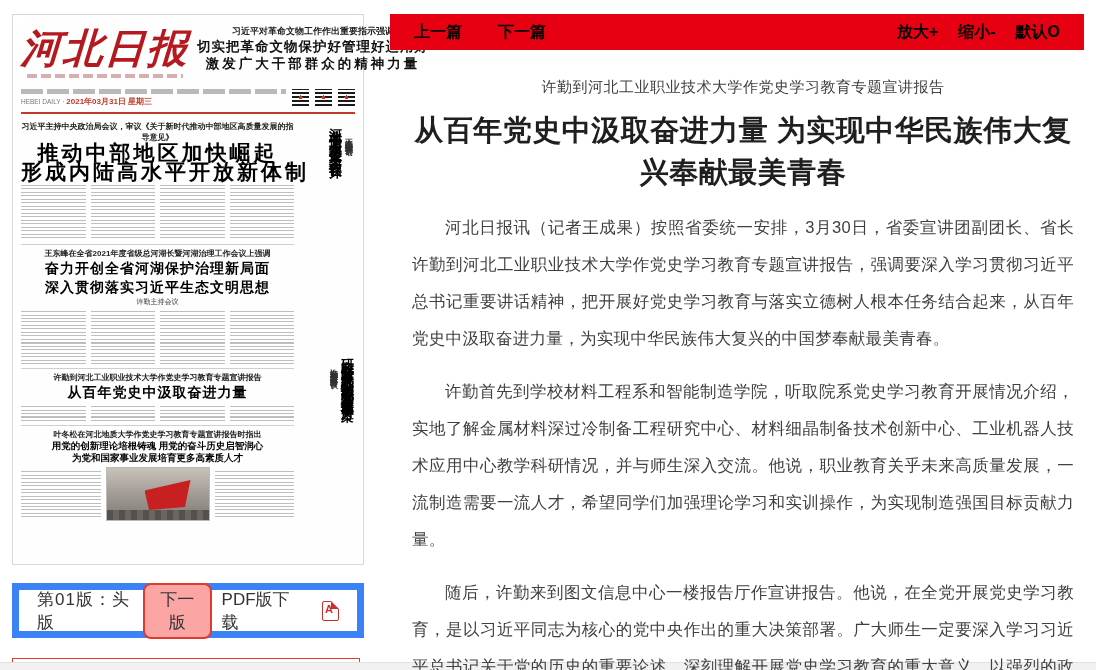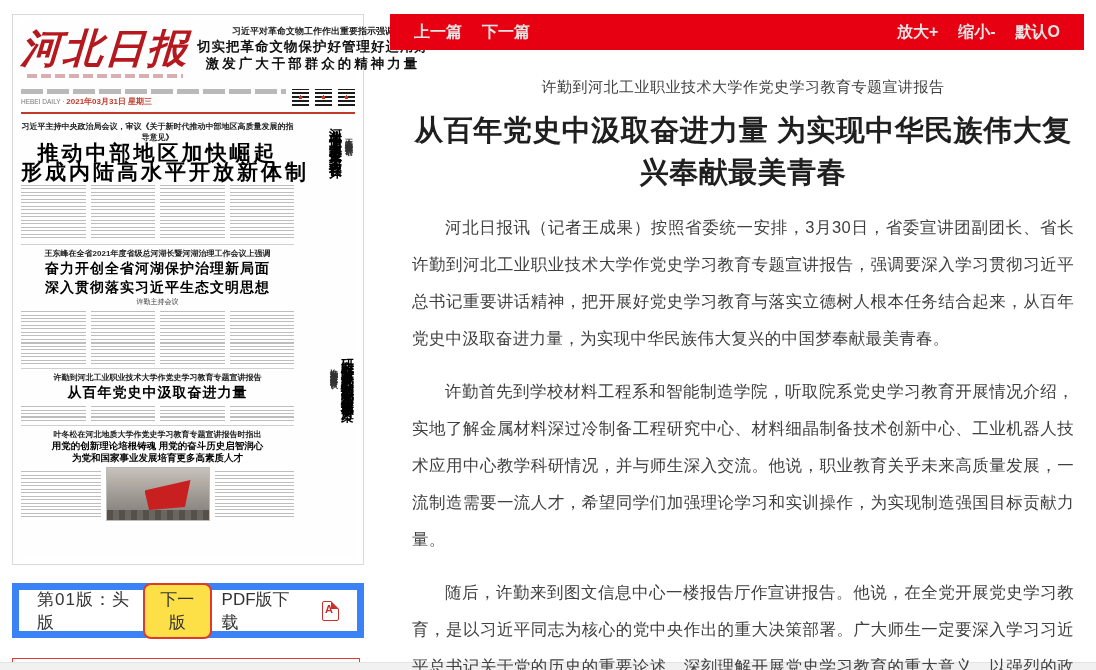--- a/index.html
+++ b/index.html
@@ -57,34 +57,34 @@
   .vg1 { flex:11; } .vg2 { flex:10; }
   .vbig { writing-mode:vertical-rl; font-size:13px; font-weight:900; color:#000; line-height:15px; letter-spacing:2px; }
   .vsmall { writing-mode:vertical-rl; font-size:8px; font-weight:700; color:#333; letter-spacing:1px; margin-right:2px; padding-top:14px; line-height:10px; }
 
   
   .page-nav { position:absolute; left:12px; top:583px; width:352px; height:55px;
     border:7px solid #3b82f6; background:#fff; display:flex; align-items:center; padding:0 18px; font-size:17px; color:#333; }
   .pn-label { letter-spacing:1px; }
   .pn-spacer { flex:1; }
   .next-page-btn { border:2px solid #e03a2f; border-radius:8px; padding:3px 8px; color:#333;
-    background:#fde047; font-size:17px; cursor:pointer; margin-right:10px; font-family:inherit; }
+    background:#fca5a5; font-size:17px; cursor:pointer; margin-right:10px; font-family:inherit; }
   .pdf-link { display:flex; align-items:center; gap:20px; cursor:pointer; }
   .pdf-icon { width:18px; height:20px; position:relative; background:#fff; border:1.5px solid #c9302c; border-radius:2px; }
   .pdf-icon::before { content:"A"; position:absolute; left:2px; top:1px; font-size:11px; font-weight:900; color:#c9302c; }
   .pdf-icon::after { content:""; position:absolute; right:-1px; top:-1px; border:4px solid #fff;
     border-left-color:#c9302c; border-bottom-color:#c9302c; }
 
   
   .cut-box { position:absolute; left:12px; top:658px; width:348px; height:20px; border:1px solid #e03a2f; background:#fff; }
   .h-scrollbar { position:absolute; left:0; top:662px; width:1096px; height:8px; background:#f1f1f1; border-top:1px solid #e3e3e3; }
 
   
   .toolbar { position:absolute; left:390px; top:14px; width:694px; height:36px; background:#e60012;
-    color:#e5e5e5; display:flex; align-items:center; padding:0 24px; font-size:16px; font-weight:700; }
+    color:#000000; display:flex; align-items:center; padding:0 24px; font-size:16px; font-weight:700;gap:16px; }
   .tb-btn { cursor:pointer; margin-right:20px; white-space:nowrap; }
   .tb-right { margin-left:auto; display:flex; }
   .tb-right .tb-btn { margin-right:0; margin-left:20px; }
 
   
   .article { position:absolute; left:402px; top:50px; width:682px; padding:0 10px; }
   .art-kicker { margin-top:28px; text-align:center; font-size:15px; color:#404040; letter-spacing:.5px; }
   .art-title { margin-top:12px; text-align:center; font-size:29px; font-weight:900; color:#1f1f1f; line-height:42px; letter-spacing:.5px; }
   .art-body { margin-top:10px; }
   .art-body p { font-size:16.5px; line-height:37px; color:#404040; text-indent:2em; text-align:justify; margin-top:16px; letter-spacing:.3px; }

